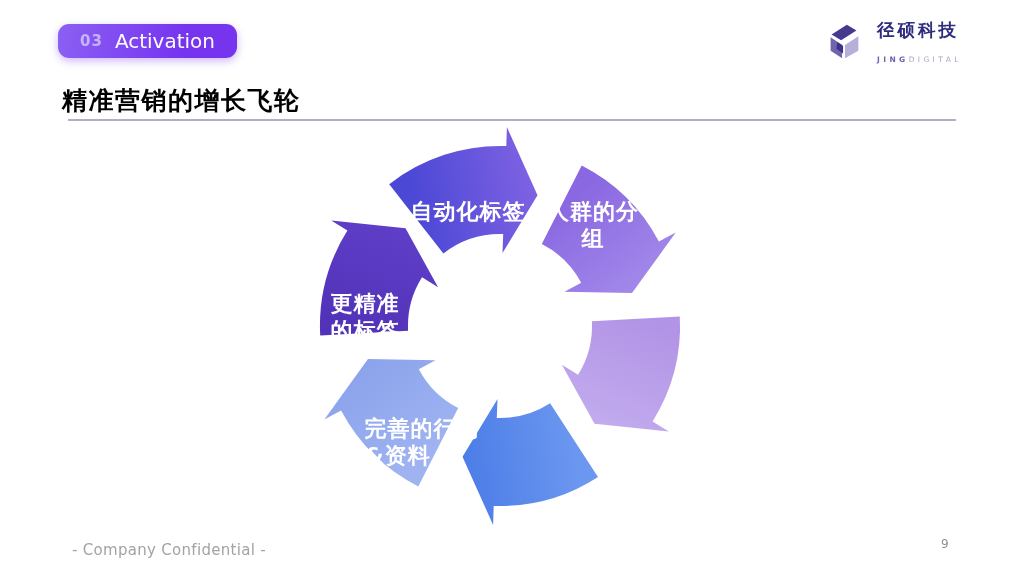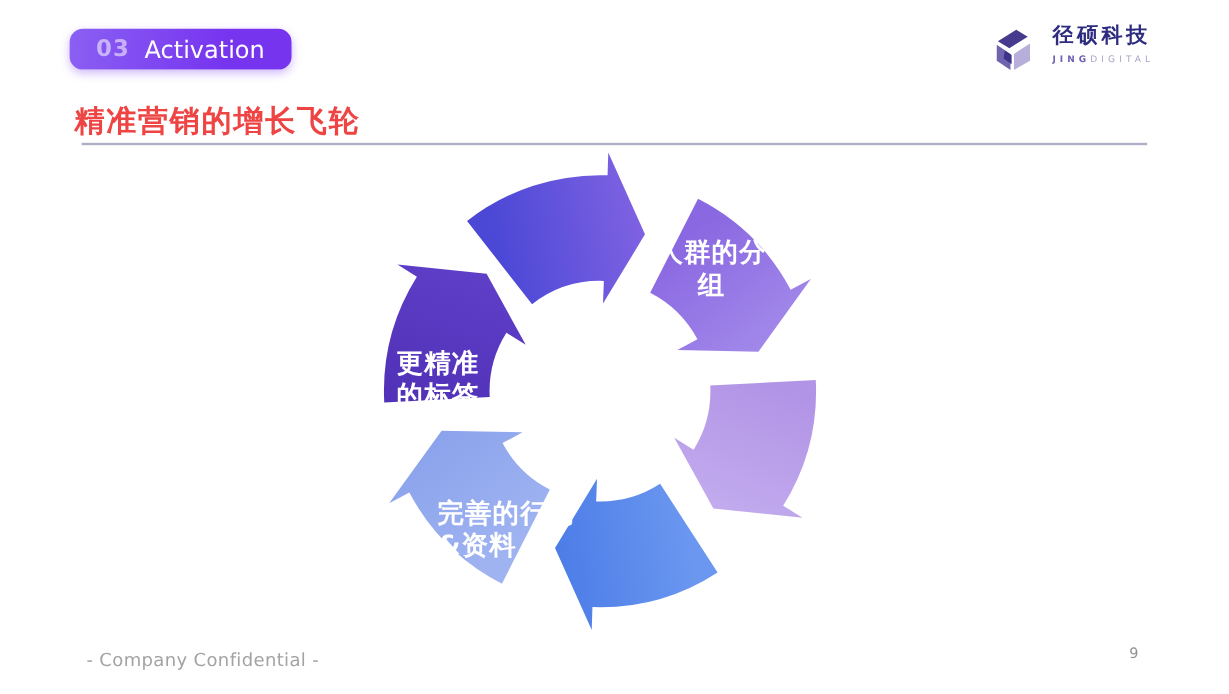--- a/index.html
+++ b/index.html
@@ -9,35 +9,35 @@
   }
   .slide{position:absolute;inset:0;background:#ffffff;}
 
   
   .badge{
     position:absolute;left:58px;top:24px;height:34px;padding:0 22px;
     border-radius:11px;display:flex;align-items:center;gap:12px;
     background:linear-gradient(100deg,#8b60f3 0%,#7634ef 70%);
     box-shadow:0 3px 8px rgba(118,52,239,.35);
   }
-  .badge-num{color:rgba(255,255,255,.55);font-weight:700;font-size:19px;letter-spacing:1px;}
+  .badge-num{color:rgba(255,255,255,.55);font-weight:700;font-size:15px;letter-spacing:1px;}
   .badge-label{color:#ffffff;font-size:20px;font-weight:400;}
 
   
   .logo{position:absolute;left:820px;top:21px;display:flex;gap:9px;}
   .logo-texts{display:flex;flex-direction:column;}
   .logo-cn{font-size:17.5px;font-weight:700;color:#2e2c7e;letter-spacing:3px;line-height:1.1;}
-  .logo-en{font-size:7.5px;letter-spacing:3.4px;margin-top:5px;}
+  .logo-en{font-size:7.5px;letter-spacing:3.4px;margin-top:15px;}
   .logo-en .jing{color:#6e61b3;font-weight:700;}
   .logo-en .digital{color:#a9a3c6;font-weight:400;}
 
   
   .title{
     position:absolute;left:62px;top:84px;margin:0;
-    font-size:25px;font-weight:800;color:#ef4444;letter-spacing:1.5px;
+    font-size:25px;font-weight:800;color:#000000;letter-spacing:1.5px;
   }
   .divider{
     position:absolute;left:68px;top:119px;width:888px;height:2px;
     background:#9295b4;opacity:.75;
   }
 
   
   .flywheel{position:absolute;left:295px;top:121px;width:410px;height:410px;}
   .flywheel svg{position:absolute;left:0;top:0;}
   .seg-label{
@@ -114,20 +114,21 @@
             <stop offset="100%" stop-color="#5f3fc8"></stop>
           </linearGradient>
         </defs>
         <path d="M94.2,63.2 A180 180 0 0 1 211.3,25.1 L211.9,6.1 L242.5,74.3 L207.5,132 L208.2,113.1 A92 92 0 0 0 148.4,132.5 Z" fill="url(#segg0)"></path>
         <path d="M286.7,44.6 A180 180 0 0 1 363.9,120.5 L380.7,111.6 L337,172.1 L269.5,170.7 L286.2,161.8 A92 92 0 0 0 246.8,123 Z" fill="url(#segg1)"></path>
         <path d="M384.8,195.6 A180 180 0 0 1 357.6,300.4 L373.8,310.5 L299.5,302.8 L266.9,243.7 L283,253.8 A92 92 0 0 0 296.9,200.2 Z" fill="url(#segg2)"></path>
         <path d="M303,356 A180 180 0 0 1 198.7,384.9 L198.1,403.9 L167.5,335.7 L202.5,278 L201.8,296.9 A92 92 0 0 0 255.1,282.2 Z" fill="url(#segg3)"></path>
         <path d="M123.3,365.4 A180 180 0 0 1 46.1,289.5 L29.3,298.4 L73,237.9 L140.5,239.3 L123.8,248.2 A92 92 0 0 0 163.2,287 Z" fill="url(#segg4)"></path>
         <path d="M25.2,214.4 A180 180 0 0 1 52.4,109.6 L36.2,99.5 L110.5,107.2 L143.1,166.3 L127,156.2 A92 92 0 0 0 113.1,209.8 Z" fill="url(#segg5)"></path>
       </svg>
+    <div class="seg-label sl1">自动化标签</div>
     <div class="seg-label sl2">人群的分组</div>
     <div class="seg-label sl5">完善的行为
 &amp;资料</div>
     <div class="seg-label sl6">更精准
 的标签</div>
   </div>
 
   <div class="footer-left">- Company Confidential -</div>
   <div class="footer-right">9</div>
 

